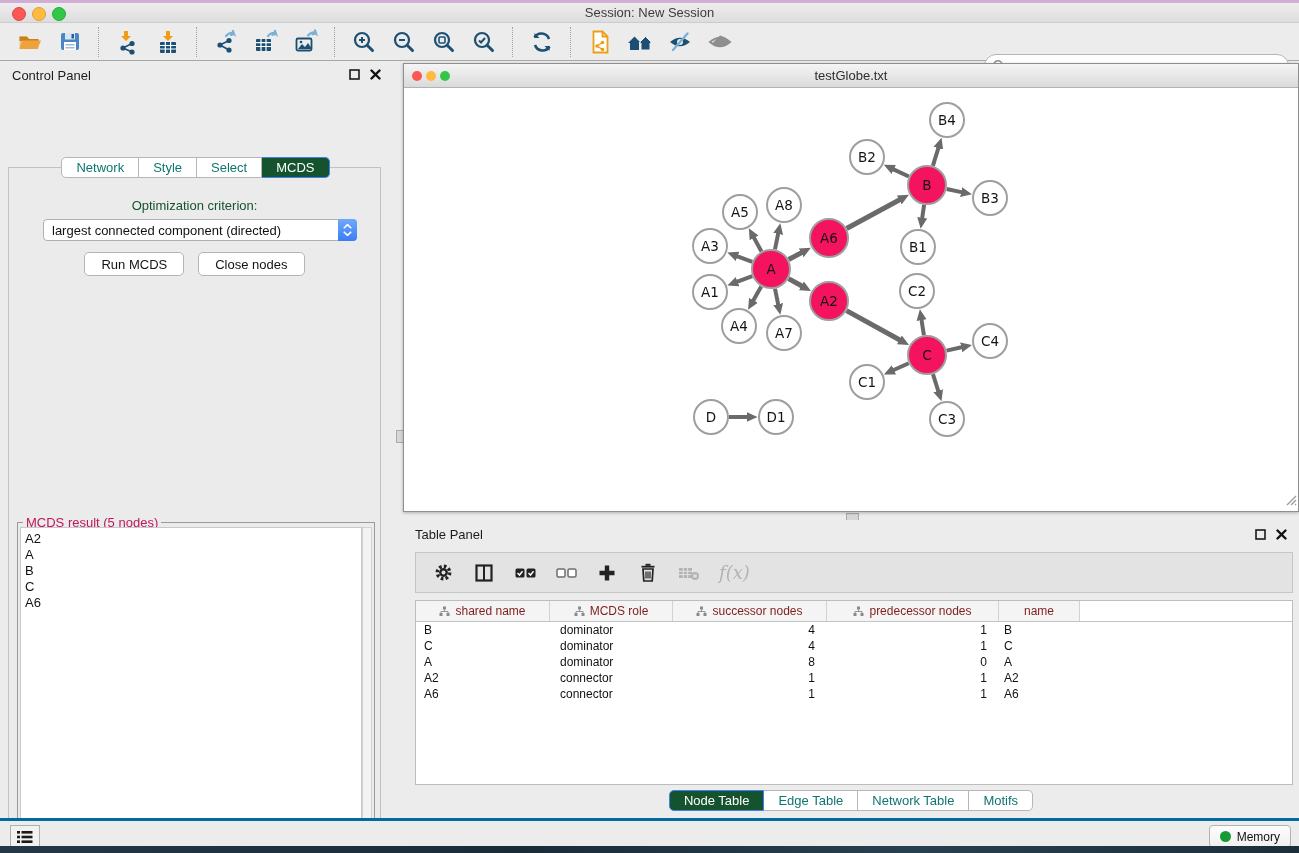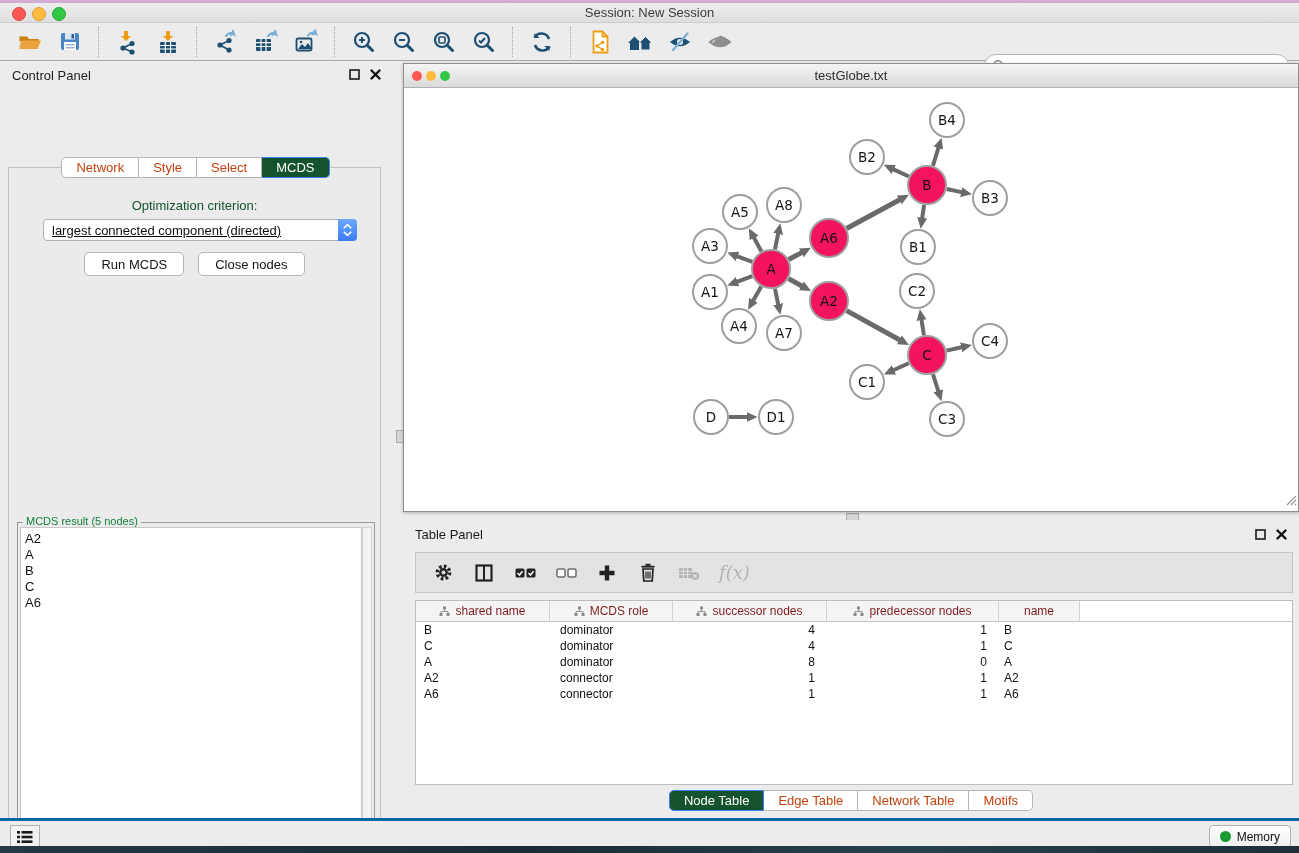--- a/index.html
+++ b/index.html
@@ -25,38 +25,38 @@
   .search-wrap input{border:none;outline:none;flex:1;font-size:13px;background:transparent;margin-left:5px;
                      font-family:"Liberation Sans",sans-serif;}
   
   .control-panel{position:absolute;left:0;top:61px;width:391px;height:757px;background:#ececec;}
   .panel-head{position:absolute;left:0;top:0;width:100%;height:28px;}
   .panel-title{position:absolute;left:12px;top:7px;font-size:13px;color:#1c1c1c;}
   .panel-ctrl{position:absolute;top:7px;width:13px;height:13px;display:flex;align-items:center;justify-content:center;}
   .cp-tabs{position:absolute;left:0;top:96px;width:100%;display:flex;justify-content:center;z-index:3;}
   .seg{display:inline-flex;}
   .seg .seg-btn{height:21px;padding:0 14px;background:#fff;border:1px solid #b6b6b6;border-left-width:0;
-       font-size:13px;color:#c2410c;display:flex;align-items:center;box-sizing:border-box;}
+       font-size:13px;color:#0f766e;display:flex;align-items:center;box-sizing:border-box;}
   .seg .seg-btn:first-child{border-left-width:1px;border-radius:5px 0 0 5px;}
   .seg .seg-btn:last-child{border-radius:0 5px 5px 0;}
   .seg .seg-btn.sel{background:#14532d;border-color:#3d80f8;color:#fff;}
   .cp-content{position:absolute;left:8px;top:106px;width:373px;height:696px;border:1px solid #c2c2c2;
               background:#ebebeb;box-sizing:border-box;}
   .opt-label{position:absolute;left:0;width:100%;top:30px;text-align:center;font-size:13px;color:#14532d;}
   .opt-select{position:absolute;left:34px;top:51px;width:314px;height:22px;background:#fff;
-              border:1px solid #b0b0b0;border-radius:4px;display:flex;align-items:center;box-sizing:border-box;text-decoration:underline;}
+              border:1px solid #b0b0b0;border-radius:4px;display:flex;align-items:center;box-sizing:border-box;}
   .opt-select .val{flex:1;font-size:13px;padding-left:8px;color:#111;white-space:nowrap;overflow:hidden;}
   .opt-select .stepper{width:19px;height:22px;margin-right:-1px;border-radius:0 4px 4px 0;
         background:linear-gradient(#6fa9fb,#3c7cf5);display:flex;flex-direction:column;
         align-items:center;justify-content:center;gap:2px;}
   .btn-row{position:absolute;left:0;top:84px;width:100%;display:flex;justify-content:center;gap:14px;}
   .mac-btn{height:22px;padding:0 16px;background:#fff;border:1px solid #b5b5b5;border-radius:5px;
            font-size:13px;color:#141414;display:flex;align-items:center;}
   .mcds-box{position:absolute;left:8px;top:354px;width:356px;height:339px;border:1px solid #9a9a9a;}
-  .mcds-legend{position:absolute;left:5px;top:-8px;background:#ebebeb;padding:0 3px;font-size:11px;color:#15803d;}
+  .mcds-legend{position:absolute;left:5px;top:-8px;background:#ebebeb;padding:0 3px;font-size:13px;color:#be185d;}
   .mcds-list{position:absolute;left:2px;top:4px;right:12px;bottom:2px;background:#fff;border:1px solid #c9c9c9;
              font-size:13px;color:#111;padding:3px 0 0 4px;box-sizing:border-box;}
   .mcds-scroll{position:absolute;right:2px;top:4px;bottom:2px;width:10px;background:#f3f3f3;border:1px solid #d3d3d3;box-sizing:border-box;}
   .mcds-list .item{line-height:16px;}
   
   .net-window{position:absolute;left:403px;top:63px;width:896px;height:449px;background:#7f1d1d;
               border:1px solid #8f8f8f;box-sizing:border-box;box-shadow:0 1px 3px rgba(0,0,0,.25);}
   .net-titlebar{position:absolute;left:0;top:0;width:100%;height:24px;
                 background:linear-gradient(#f5f5f5,#dadada);border-bottom:1px solid #b2b2b2;box-sizing:border-box;}
   .ntl{position:absolute;top:7px;width:10px;height:10px;border-radius:50%;}

